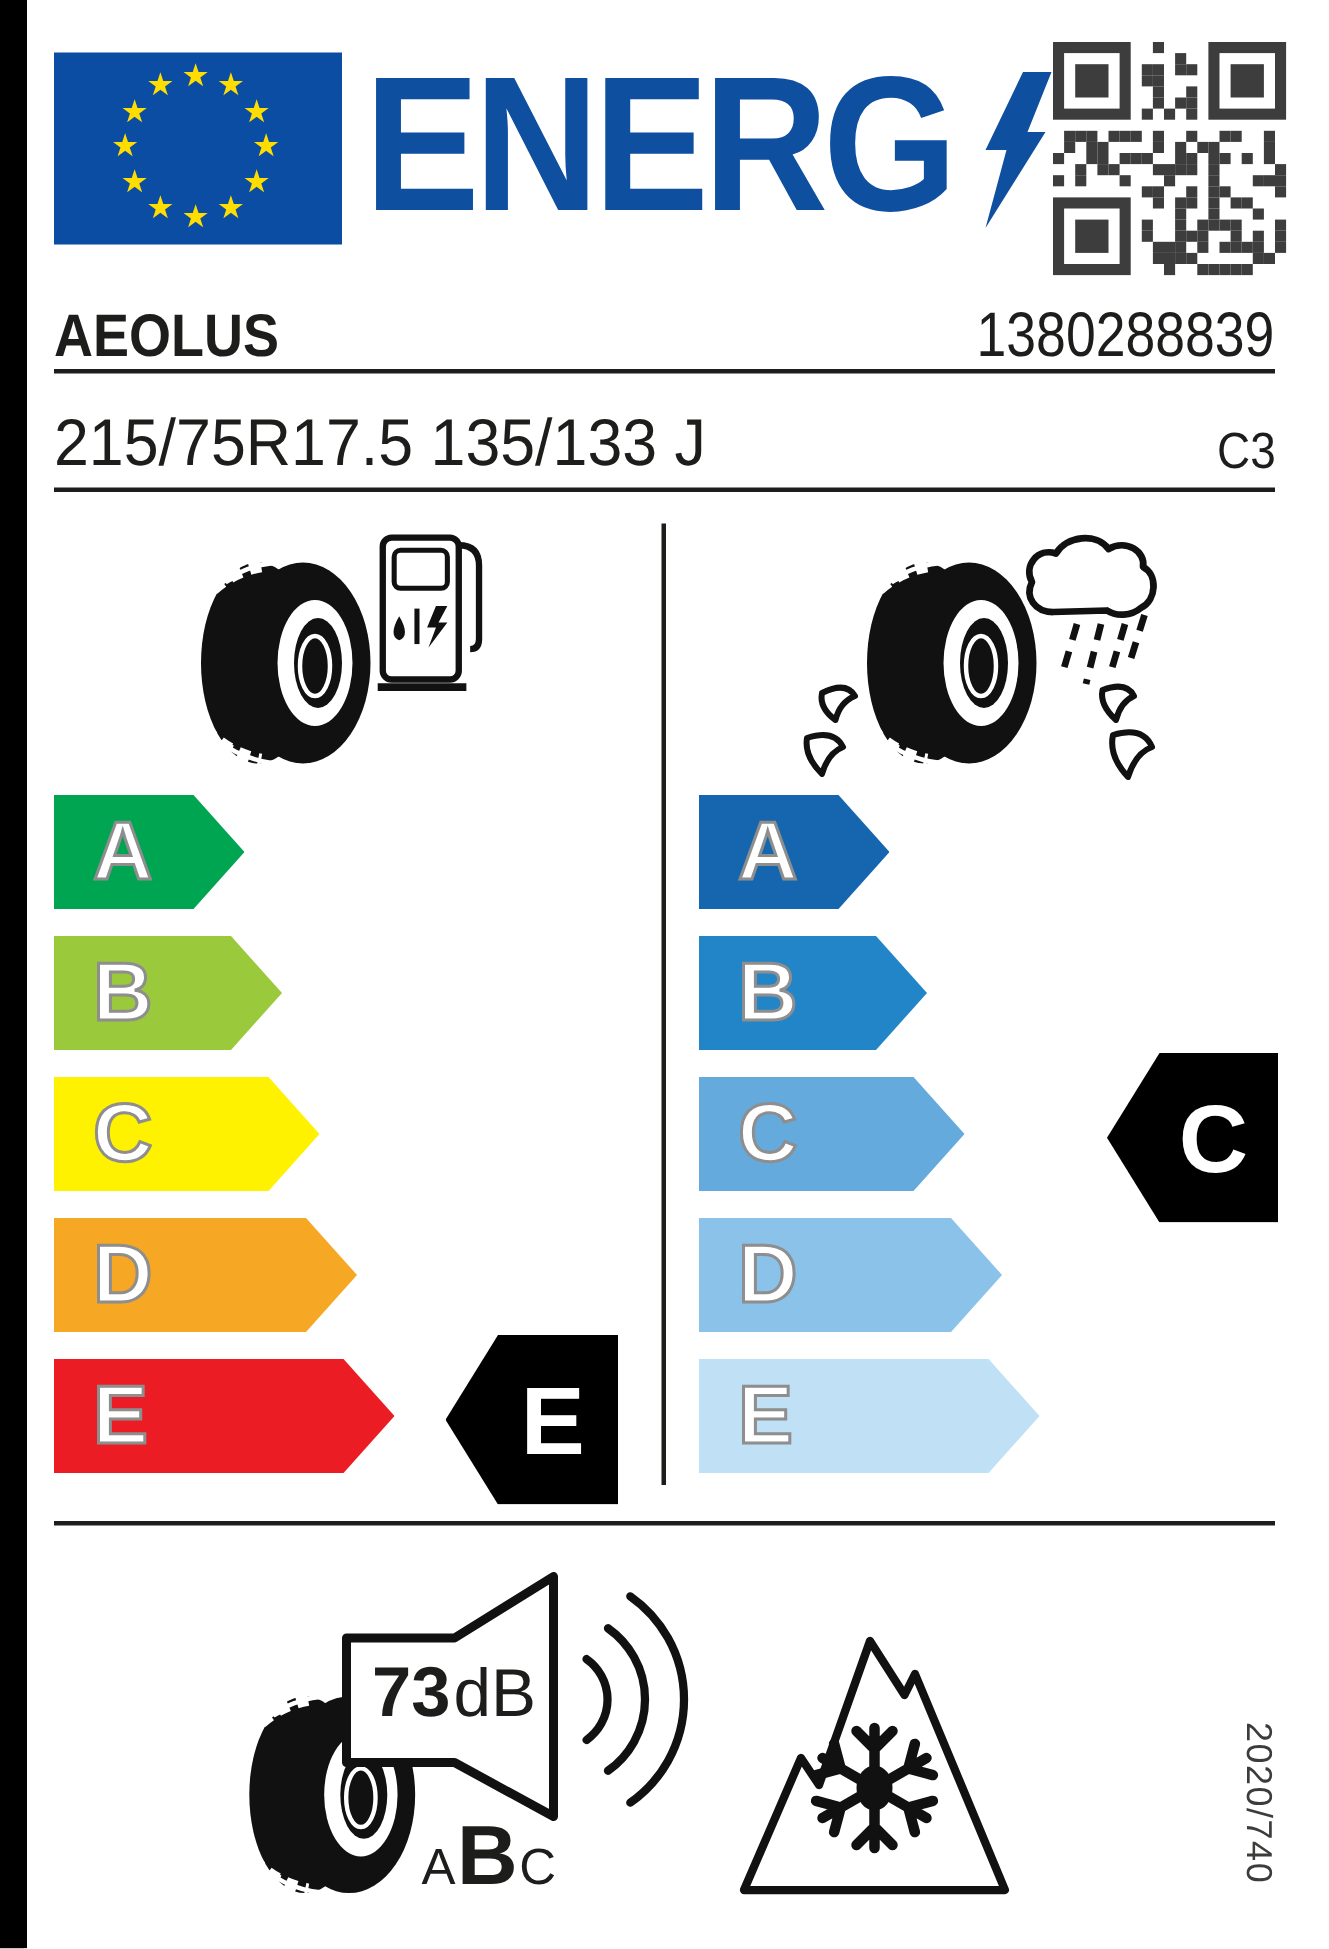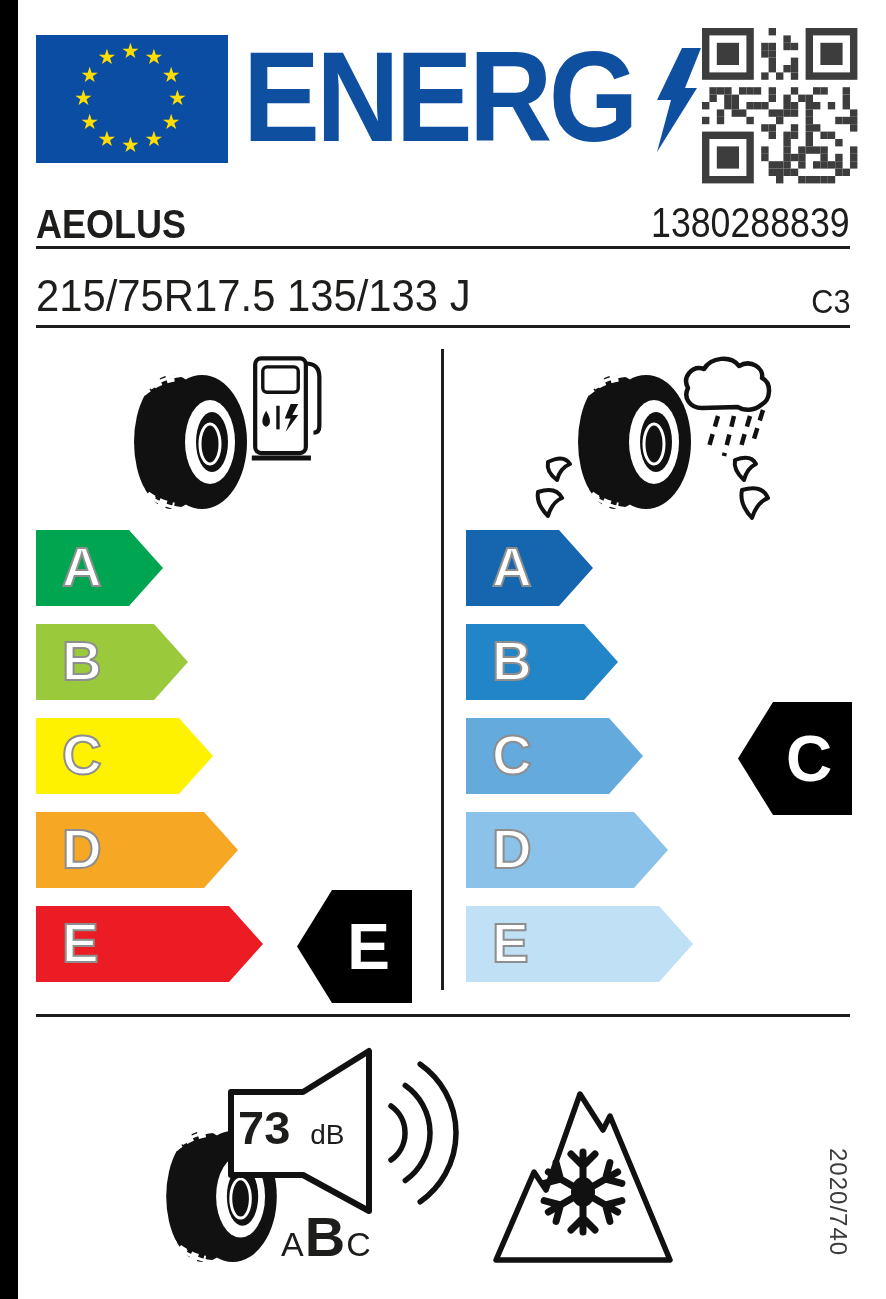--- a/index.html
+++ b/index.html
@@ -29,23 +29,23 @@
   #divider{left:441px;top:349px;width:3px;height:641px;background:#1d1d1b;}
   
   .arrow{position:absolute;height:76px;clip-path:polygon(0 0,calc(100% - 34px) 0,100% 50%,calc(100% - 34px) 100%,0 100%);
          filter:drop-shadow(0 0 1px #7a7a7a);}
   .arrow span{display:block;padding-left:26px;font-size:55px;line-height:74px;font-weight:700;color:#fff;
               -webkit-text-stroke:2px #8e8e8e;}
   .ind{position:absolute;background:#000;clip-path:polygon(0 50%,35px 0,100% 0,100% 100%,35px 100%);
        display:flex;align-items:center;justify-content:center;}
   .ind span{padding-left:28px;font-size:64px;font-weight:700;color:#fff;}
   
-  #noise-text{left:238px;top:1100px;display:flex;align-items:baseline;}
+  #noise-text{left:248px;top:1100px;display:flex;align-items:baseline;}
   #noise-val{font-size:47px;font-weight:700;}
-  #noise-unit{font-size:28px;margin-left:20px;}
+  #noise-unit{font-size:45px;margin-left:2px;}
   #noise-class{left:281px;top:1204px;display:flex;align-items:baseline;}
   #noise-class .nc{font-size:34px;} #noise-class .ncb{font-size:56px;font-weight:700;margin:0 1px;}
   #regulation{left:852px;top:1148px;font-size:24px;letter-spacing:1px;color:#3c3c3b;
               transform:rotate(90deg);transform-origin:0 0;white-space:nowrap;}
   svg{display:block;}
 </style>
 </head>
 <body>
 
 <div id="label">

